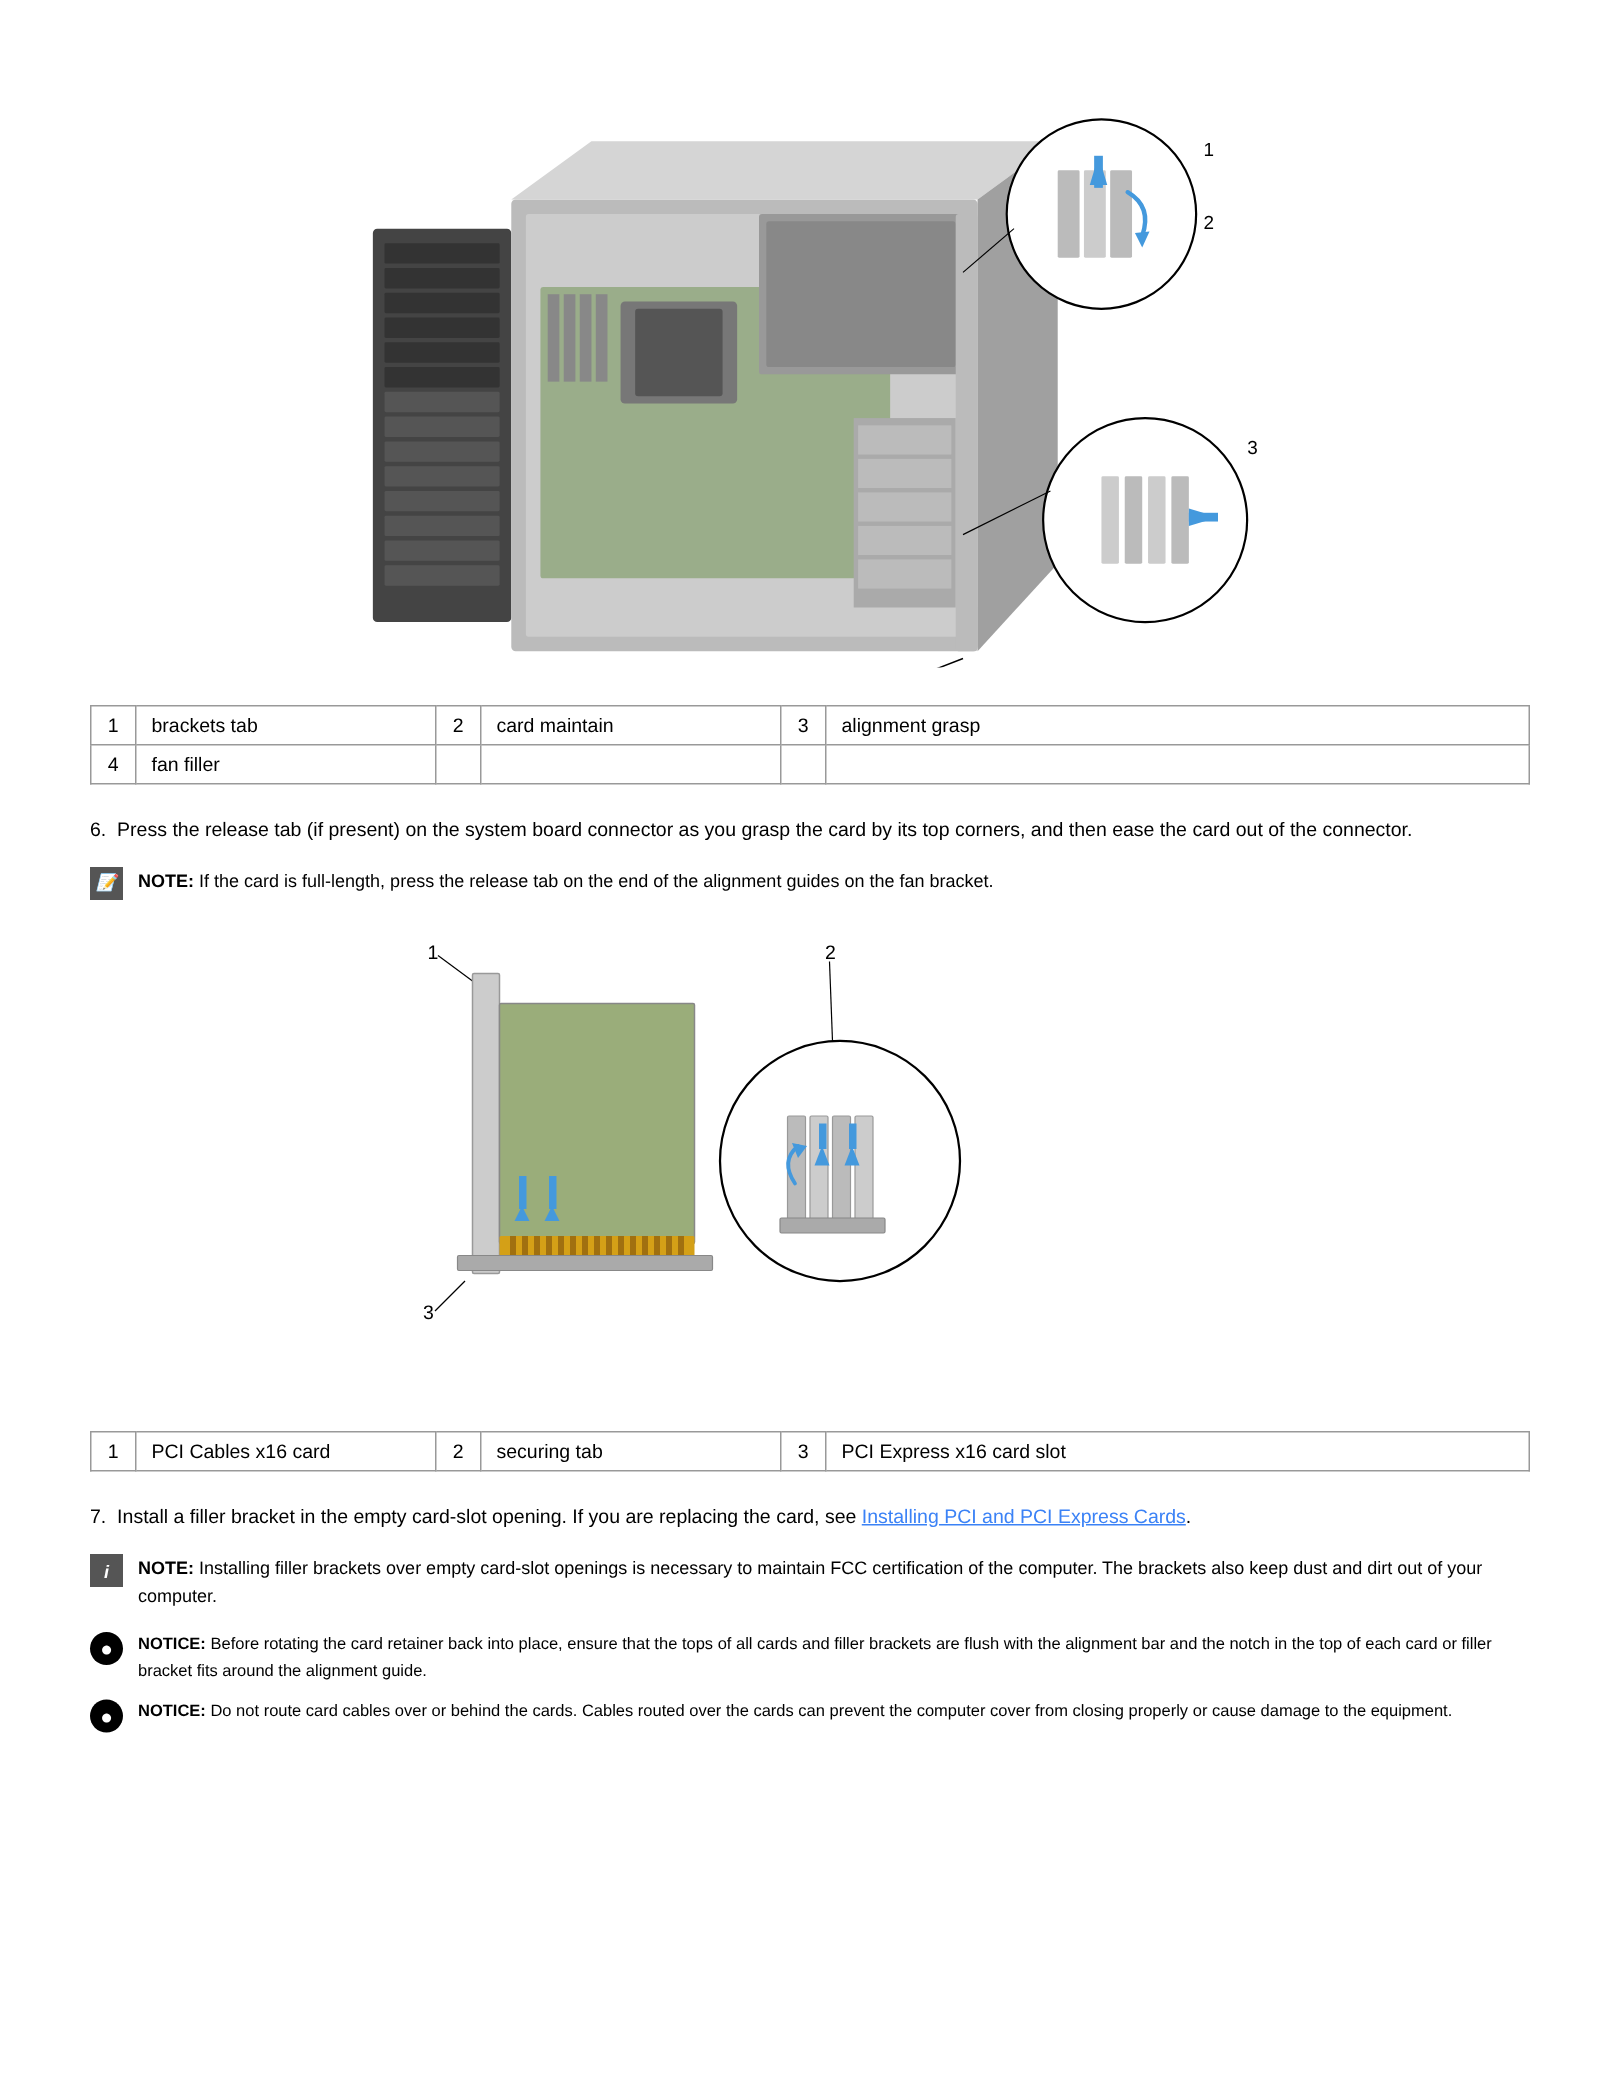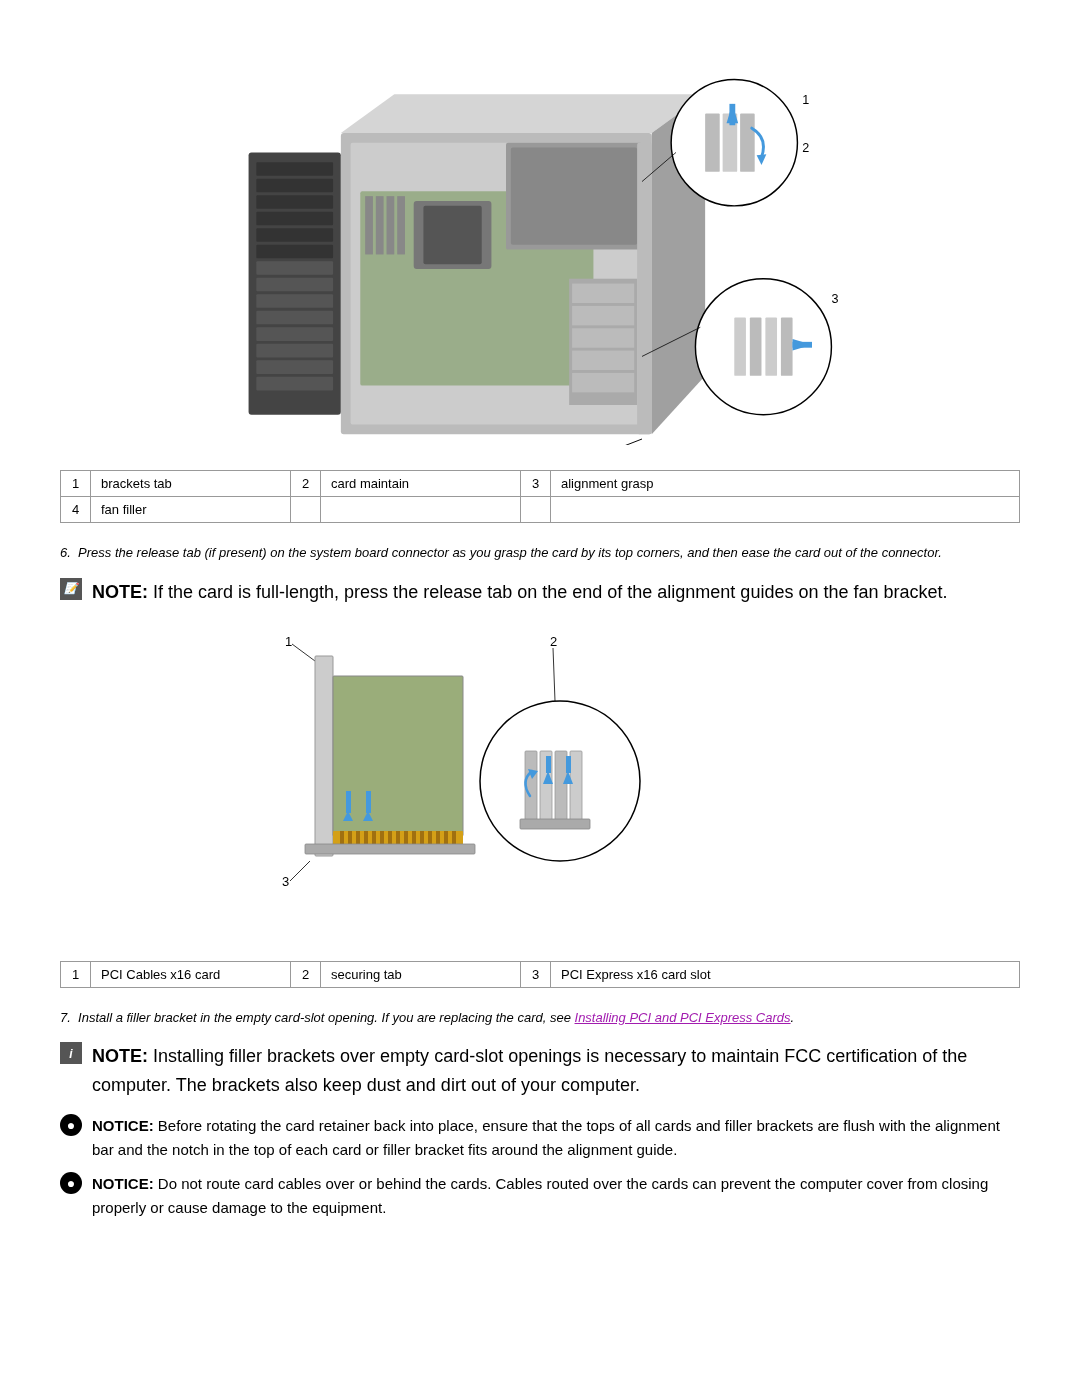--- a/index.html
+++ b/index.html
@@ -43,21 +43,20 @@
       width: 30px;
       text-align: center;
     }
     .parts-table .label-cell {
       width: 200px;
     }
 
     .step-text {
       margin-bottom: 14px;
       line-height: 1.6;
-      font-style: italic;
     }
 
     .note-box {
       display: flex;
       align-items: flex-start;
       margin: 14px 0;
       gap: 10px;
     }
     .note-icon {
       width: 22px;
@@ -80,51 +79,51 @@
       color: white;
       font-size: 14px;
       font-weight: bold;
       display: flex;
       align-items: center;
       justify-content: center;
       border-radius: 50%;
     }
     .note-text {
       line-height: 1.6;
-      font-size: 18px;
+      font-size: 12px;
     }
     .note-text strong {
       font-weight: bold;
     }
 
     .diagram-bottom {
       width: 100%;
       height: 320px;
       display: flex;
       justify-content: center;
       align-items: center;
       margin-bottom: 20px;
       position: relative;
     }
 
     .link-text {
-      color: #a21caf;
+      color: #3b82f6;
       text-decoration: underline;
       cursor: pointer;
     }
 
     .notice-box {
       display: flex;
       align-items: flex-start;
       margin: 10px 0;
       gap: 10px;
     }
     .notice-text {
       line-height: 1.6;
-      font-size: 15px;
+      font-size: 11px;
     }
     .notice-text strong {
       font-weight: bold;
     }
   </style>
 </head>
 <body>
 
 <div class="diagram-top">
   <svg viewBox="0 0 700 430" xmlns="http://www.w3.org/2000/svg">

